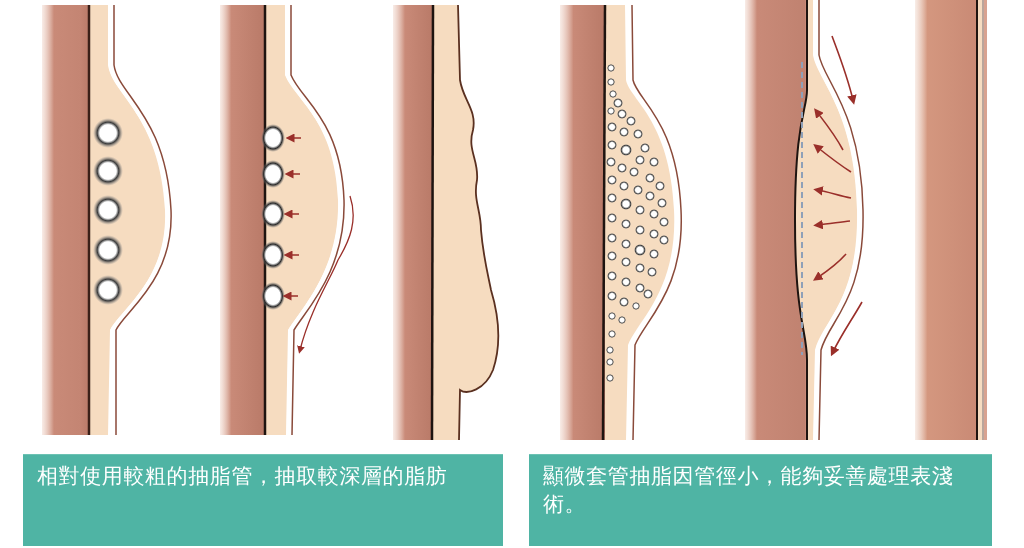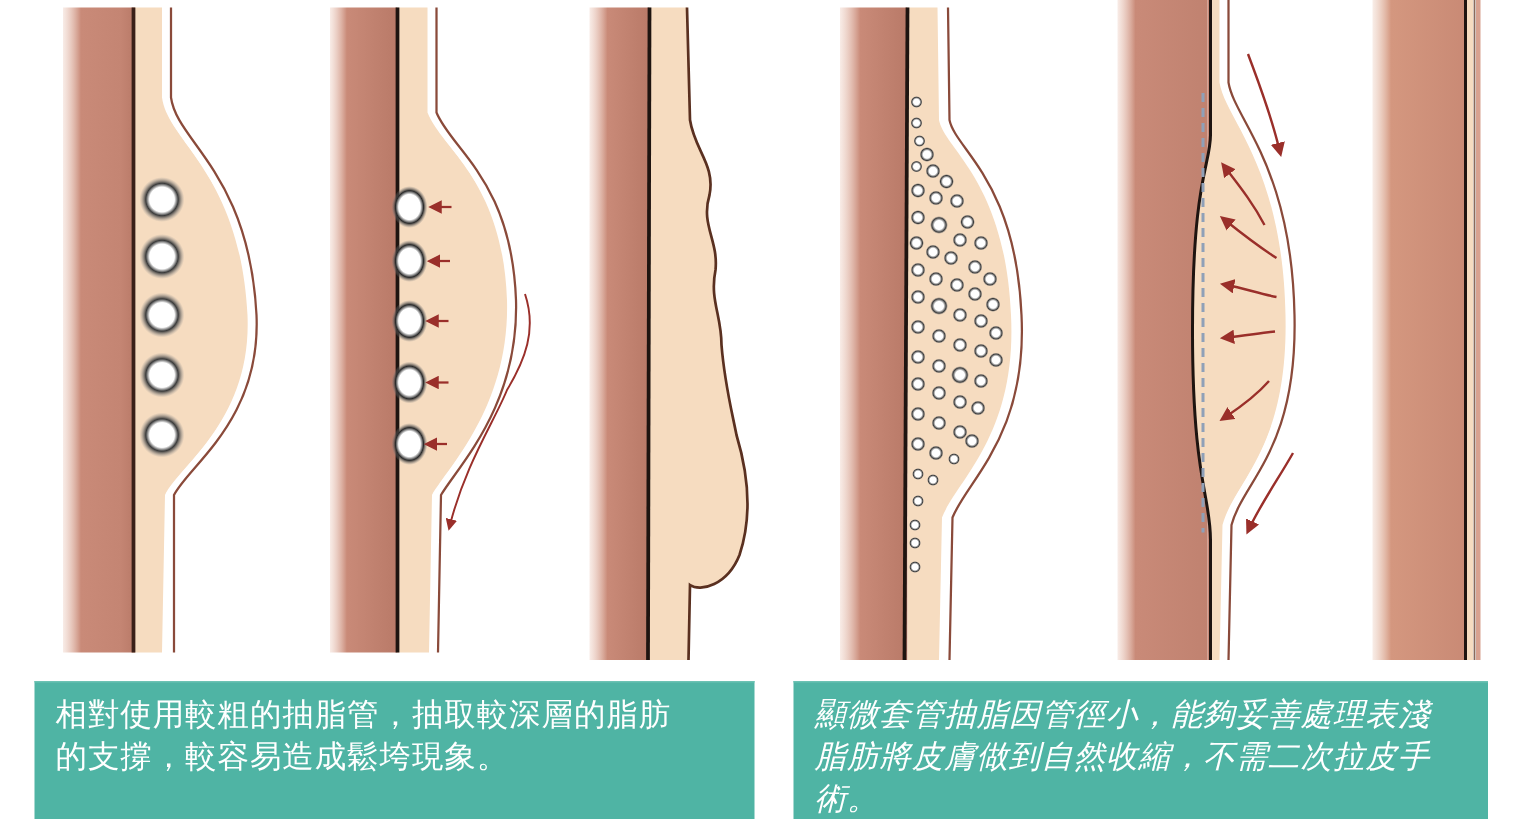--- a/index.html
+++ b/index.html
@@ -10,21 +10,21 @@
   .panel { position: absolute; top: 0; height: 445px; }
   .panel svg { display: block; width: 100%; height: 100%; }
   .caption {
     position: absolute; top: 454px; height: 92px;
     background: #4fb4a4; color: #ffffff;
     box-sizing: border-box; padding: 7px 10px 0 14px;
     font-size: 21px; line-height: 28px; letter-spacing: 0.6px;
     border-top: 1px solid #6cc2b3;
   }
   .caption.left { left: 23px; width: 480px; }
-  .caption.right { left: 529px; width: 463px; font-style: italic; }
+  .caption.right { left: 529px; width: 463px; }
 </style>
 </head>
 <body>
 
 <div class="panel" style="left:20px;width:180px;">
   <svg viewBox="0 0 180 445">
     <defs>
       <linearGradient id="mg1" x1="0" x2="1">
           <stop offset="0" stop-color="#e8bfae" stop-opacity="0.3"></stop>
           <stop offset="0.25" stop-color="#c98a78"></stop>
@@ -231,19 +231,17 @@
     <rect x="10" y="0" width="62" height="440" fill="url(#mg6)"></rect>
     <path d="M72 0 L72 440" stroke="#1e1410" stroke-width="2" fill="none"></path>
     <rect x="73" y="0" width="4" height="440" fill="#f6dcc0"></rect>
     <path d="M78 0 L78 440" stroke="#8a6a5a" stroke-width="1.2" fill="none"></path>
     <rect x="79" y="0" width="3" height="440" fill="#d8a290"></rect>
   </svg>
 </div>
 
 <div class="caption left">
   <div>相對使用較粗的抽脂管，抽取較深層的脂肪</div>
-  <div>的支撐，較容易造成鬆垮現象。</div>
 </div>
 <div class="caption right">
   <div>顯微套管抽脂因管徑小，能夠妥善處理表淺</div>
-  <div>脂肪將皮膚做到自然收縮，不需二次拉皮手</div>
   <div>術。</div>
 </div>
 
 </body></html>

